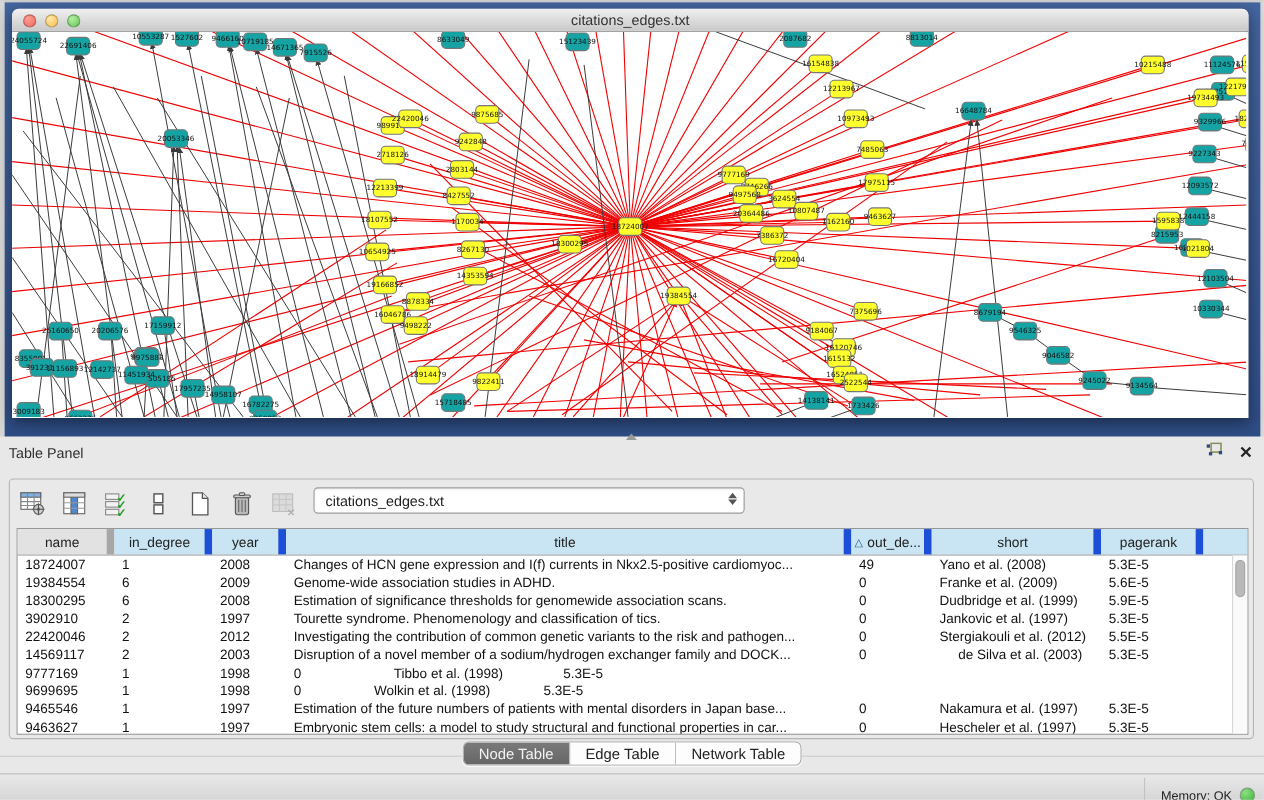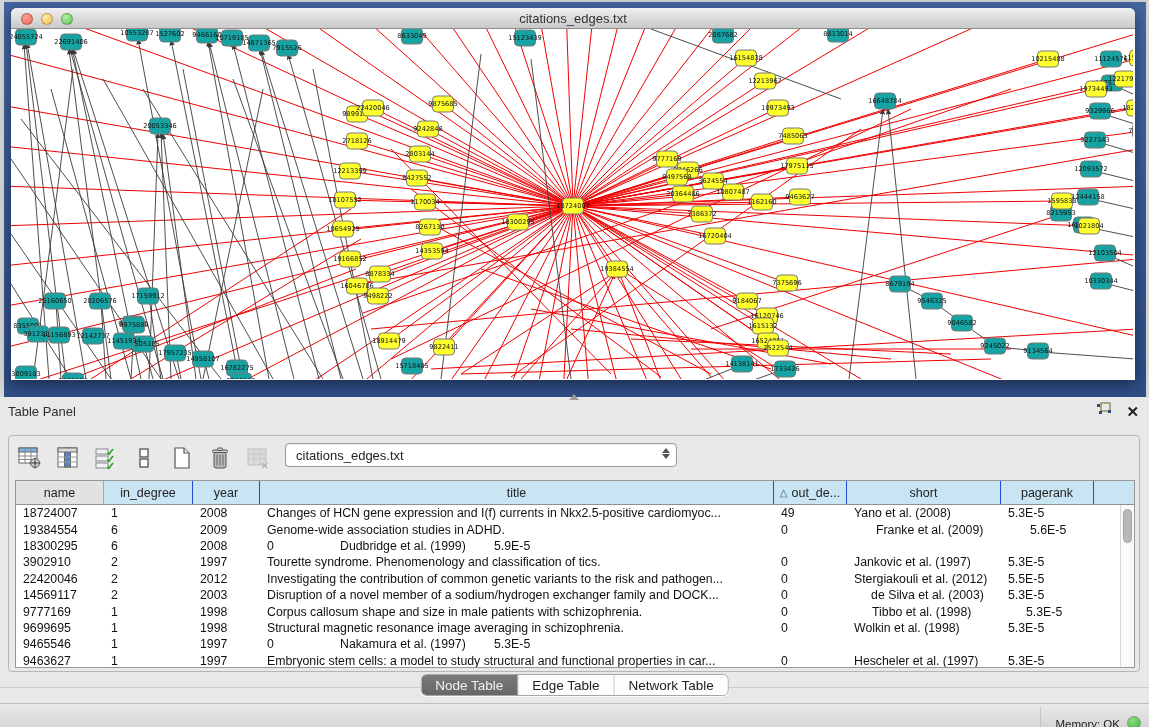--- a/index.html
+++ b/index.html
@@ -37,21 +37,21 @@
     border:1px solid #9b9b9b; border-radius:4px; font-size:13px; color:#222; display:flex; align-items:center;
     padding:0 22px 0 10px; box-shadow:inset 0 1px 2px rgba(0,0,0,.08); }
   .dd-arrows { position:absolute; right:6px; top:4px; display:flex; flex-direction:column; gap:1px; }
   .dd-arrows i { width:0; height:0; border-left:4px solid transparent; border-right:4px solid transparent; }
   .dd-arrows .up { border-bottom:5px solid #555; }
   .dd-arrows .dn { border-top:5px solid #555; }
 
   .grid { position:absolute; left:6px; top:44px; width:1120px; height:188px; background:#fff;
     border:1px solid #979797; overflow:hidden; }
   .hdr-row { display:flex; height:24px; border-bottom:1px solid #8f8f8f; }
-  .hdr-cell { height:100%; background:#c9e5f4; border-right:1px solid #1d4ed8; font-size:12.5px; color:#222;
+  .hdr-cell { height:100%; background:#c9e5f4; border-right:7px solid #1d4ed8; font-size:12.5px; color:#222;
     display:flex; align-items:center; justify-content:center; gap:4px; overflow:hidden; white-space:nowrap; }
   .hdr-cell.gray { background:#e2e2e2; border-right-color:#a7a7a7; }
   .hdr-cell .sort { font-size:10px; color:#1a5f86; }
   .tbody { position:absolute; left:0; top:24px; right:14px; bottom:0; }
   .trow { display:flex; height:16.4px; align-items:center; }
   .tcell { font-size:12.3px; color:#111; white-space:nowrap; overflow:hidden; padding-left:7px; }
   .vscroll { position:absolute; right:0; top:24px; width:14px; bottom:0; background:#fafafa; border-left:1px solid #d7d7d7; }
   .vthumb { position:absolute; left:2px; top:4px; width:9px; height:34px; border-radius:5px; background:#b9b9b9; border:1px solid #a3a3a3; }
 
   .tabs-bar { position:absolute; left:0; top:276px; width:1149px; height:30px; }
@@ -818,27 +818,28 @@
               <div class="tcell" style="width: 73px;">49</div>
               <div class="tcell" style="width: 154px;">Yano et al. (2008)</div>
               <div class="tcell" style="width: 93px;">5.3E-5</div>
             </div>
             <div class="trow">
               <div class="tcell" style="width: 88px;">19384554</div>
               <div class="tcell" style="width: 89px;">6</div>
               <div class="tcell" style="width: 67px;">2009</div>
               <div class="tcell" style="width: 514px;">Genome-wide association studies in ADHD.</div>
               <div class="tcell" style="width: 73px;">0</div>
-              <div class="tcell" style="width: 154px; margin-left: 22px;">Franke et al. (2009)</div>
+              <div class="tcell" style="width: 154px;">Franke et al. (2009)</div>
               <div class="tcell" style="width: 93px;">5.6E-5</div>
             </div>
             <div class="trow">
               <div class="tcell" style="width: 88px;">18300295</div>
               <div class="tcell" style="width: 89px;">6</div>
               <div class="tcell" style="width: 67px;">2008</div>
+              <div class="tcell" style="width: 514px;">Estimation of significance thresholds for genomewide association scans.</div>
               <div class="tcell" style="width: 73px;">0</div>
               <div class="tcell" style="width: 154px;">Dudbridge et al. (1999)</div>
               <div class="tcell" style="width: 93px;">5.9E-5</div>
             </div>
             <div class="trow">
               <div class="tcell" style="width: 88px;">3902910</div>
               <div class="tcell" style="width: 89px;">2</div>
               <div class="tcell" style="width: 67px;">1997</div>
               <div class="tcell" style="width: 514px;">Tourette syndrome. Phenomenology and classification of tics.</div>
               <div class="tcell" style="width: 73px;">0</div>
@@ -860,38 +861,37 @@
               <div class="tcell" style="width: 67px;">2003</div>
               <div class="tcell" style="width: 514px;">Disruption of a novel member of a sodium/hydrogen exchanger family and DOCK...</div>
               <div class="tcell" style="width: 73px;">0</div>
               <div class="tcell" style="width: 154px; text-align: center;">de Silva et al. (2003)</div>
               <div class="tcell" style="width: 93px;">5.3E-5</div>
             </div>
             <div class="trow">
               <div class="tcell" style="width: 88px;">9777169</div>
               <div class="tcell" style="width: 89px;">1</div>
               <div class="tcell" style="width: 67px;">1998</div>
-              <div class="tcell" style="width: 514px;">Corpus callosum shape and size in male patients with schizophrenia.</div>
               <div class="tcell" style="width: 73px;">0</div>
               <div class="tcell" style="width: 154px; margin-left: 18px;">Tibbo et al. (1998)</div>
               <div class="tcell" style="width: 93px;">5.3E-5</div>
             </div>
             <div class="trow">
               <div class="tcell" style="width: 88px;">9699695</div>
               <div class="tcell" style="width: 89px;">1</div>
               <div class="tcell" style="width: 67px;">1998</div>
-              <div class="tcell" style="width: 514px;">Structural magnetic resonance image averaging in schizophrenia.</div>
               <div class="tcell" style="width: 73px;">0</div>
               <div class="tcell" style="width: 154px;">Wolkin et al. (1998)</div>
               <div class="tcell" style="width: 93px;">5.3E-5</div>
             </div>
             <div class="trow">
               <div class="tcell" style="width: 88px;">9465546</div>
               <div class="tcell" style="width: 89px;">1</div>
               <div class="tcell" style="width: 67px;">1997</div>
+              <div class="tcell" style="width: 514px;">Estimation of the future numbers of patients with mental disorders in Japan base...</div>
               <div class="tcell" style="width: 73px;">0</div>
               <div class="tcell" style="width: 154px;">Nakamura et al. (1997)</div>
               <div class="tcell" style="width: 93px;">5.3E-5</div>
             </div>
             <div class="trow">
               <div class="tcell" style="width: 88px;">9463627</div>
               <div class="tcell" style="width: 89px;">1</div>
               <div class="tcell" style="width: 67px;">1997</div>
               <div class="tcell" style="width: 514px;">Embryonic stem cells: a model to study structural and functional properties in car...</div>
               <div class="tcell" style="width: 73px;">0</div>

